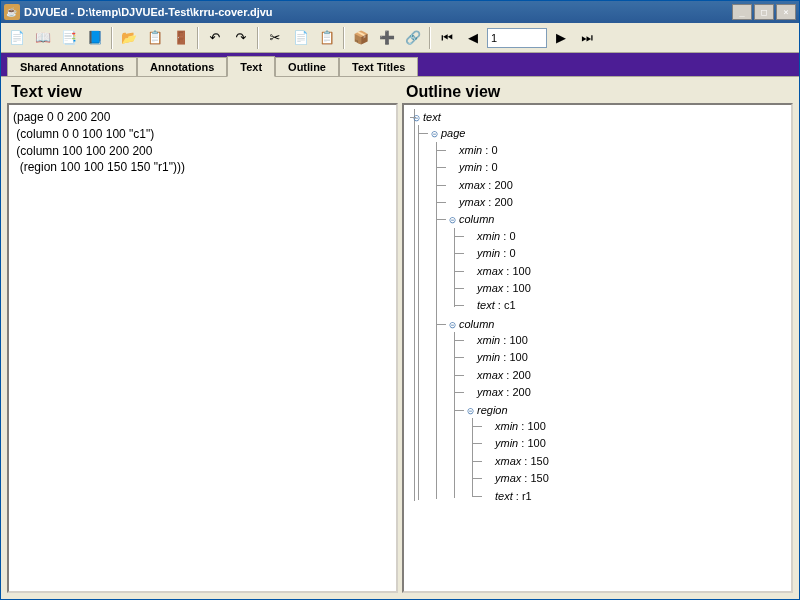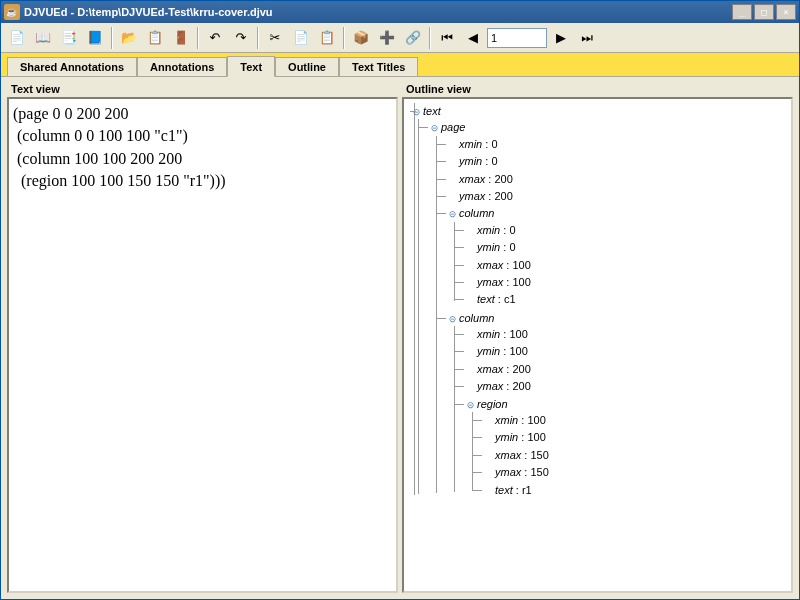--- a/index.html
+++ b/index.html
@@ -9,27 +9,27 @@
 .titlebar .app-icon { width: 16px; height: 16px; background: #d4a050; margin-right: 4px; display: inline-flex; align-items: center; justify-content: center; font-size: 9px; color: #5a3a00; border-radius: 2px; }
 .titlebar .title-text { flex: 1; font-weight: bold; }
 .win-btns { display: flex; gap: 2px; }
 .win-btn { width: 20px; height: 16px; background: #d4d0c8; border: 1px solid #808080; display: flex; align-items: center; justify-content: center; font-size: 9px; font-family: monospace; cursor: default; }
 .menubar { height: 22px; background: #ece9d8; display: flex; align-items: center; padding: 0 4px; border-bottom: 1px solid #d4d0c8; }
 .menu-item { padding: 2px 8px; font-weight: bold; font-size: 11px; }
 .toolbar { height: 30px; background: #ece9d8; display: flex; align-items: center; padding: 2px 4px; gap: 2px; border-bottom: 1px solid #aca899; }
 .tool-btn { width: 24px; height: 24px; border: 1px solid #ece9d8; display: flex; align-items: center; justify-content: center; font-size: 13px; cursor: default; }
 .tool-sep { width: 2px; height: 22px; border-left: 1px solid #aca899; border-right: 1px solid #fff; margin: 0 2px; }
 .page-input { width: 60px; height: 20px; border: 1px solid #7f9db9; padding: 0 3px; font-size: 11px; background: #fff; }
-.tabbar { height: 24px; display: flex; align-items: flex-end; padding: 2px 6px 0 6px; background: #fde047; }
+.tabbar { height: 24px; display: flex; align-items: flex-end; padding: 2px 6px 0 6px; background: #4c1d95; }
 .tab { padding: 3px 12px; border: 1px solid #aca899; background: #ece9d8; margin-right: 0; font-size: 11px; font-weight: bold; position: relative; border-bottom: 1px solid #aca899; }
 .tab.active { background: #ece9d8; border-bottom: 1px solid #ece9d8; z-index: 2; padding-top: 4px; }
 .content { flex: 1; display: flex; padding: 4px 6px 6px 6px; gap: 4px; background: #ece9d8; border-top: 1px solid #aca899; margin-top: -1px; }
 .pane { flex: 1; display: flex; flex-direction: column; }
-.pane-header { font-size: 11px; font-weight: bold; padding: 2px 4px; color: #000; }
-.pane-body { flex: 1; background: #fff; border: 2px inset #d4d0c8; padding: 4px; overflow: auto; font-family: Liberation Serif, serif; font-size: 16px; line-height: 1.4; }
+.pane-header { font-size: 16px; font-weight: bold; padding: 2px 4px; color: #000; }
+.pane-body { flex: 1; background: #fff; border: 2px inset #d4d0c8; padding: 4px; overflow: auto; font-family: Liberation Sans, sans-serif; font-size: 12px; line-height: 1.4; }
 .left-pane .pane-body { white-space: pre; color: #000; }
 .tree { font-family: "Segoe UI", Tahoma, sans-serif; font-size: 11px; color: #000; }
 .tree ul { list-style: none; margin: 0; padding: 0 0 0 18px; position: relative; }
 .tree > ul { padding-left: 4px; }
 .tree li { position: relative; padding: 1px 0; }
 .tree ul::before { content: ""; position: absolute; left: 6px; top: 0; bottom: 8px; border-left: 1px solid #999; }
 .tree li::before { content: ""; position: absolute; left: -12px; top: 8px; width: 10px; border-top: 1px solid #999; }
 .tree > ul > li::before { left:-2px; width:6px; }
 .handle { display: inline-block; width: 9px; height: 9px; font-size: 9px; line-height: 9px; text-align: center; color: #4a7ab0; margin-right: 2px; }
 .leaf .handle { visibility: hidden; }

